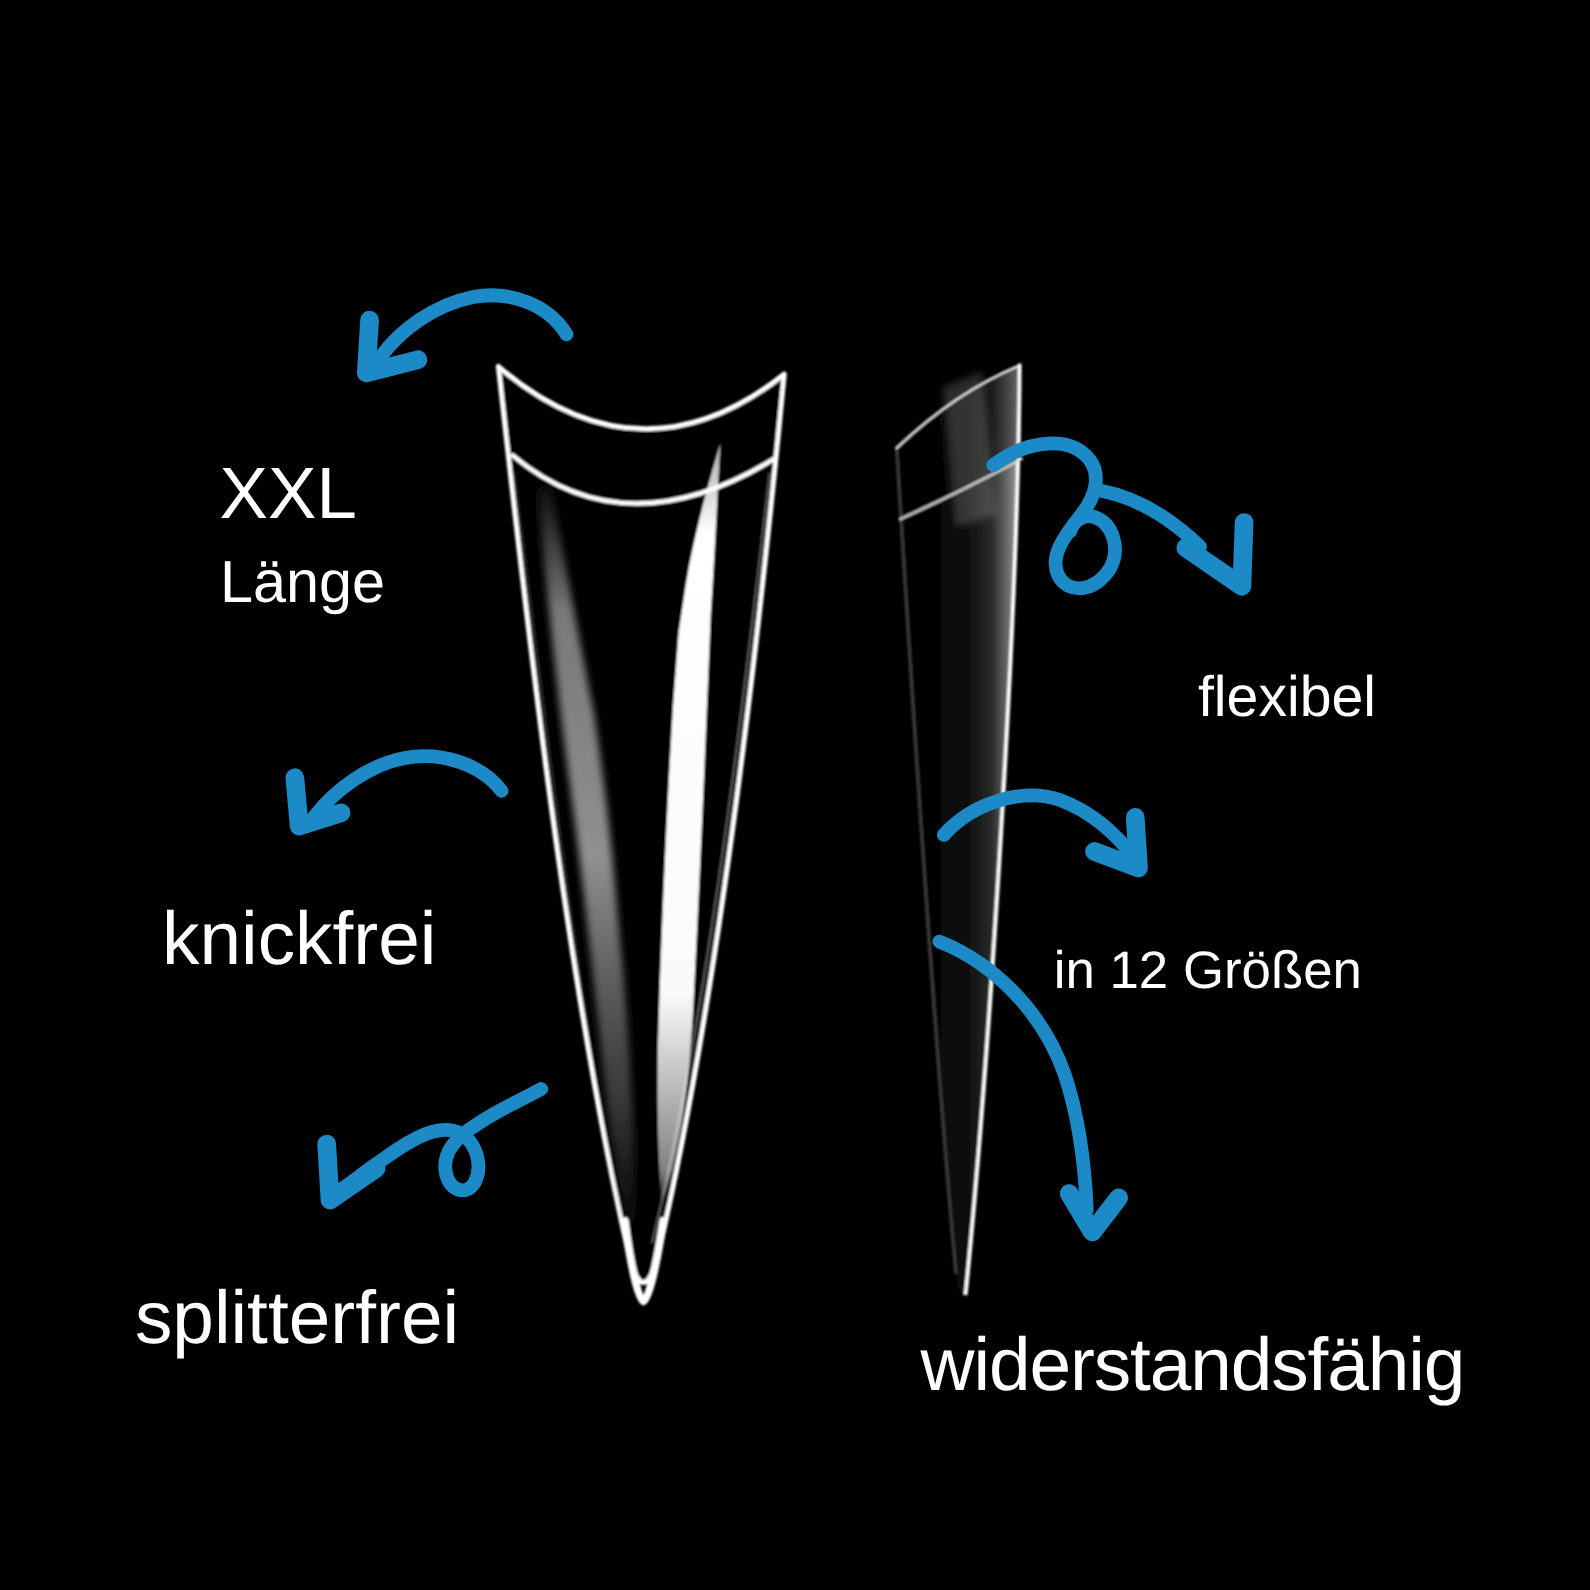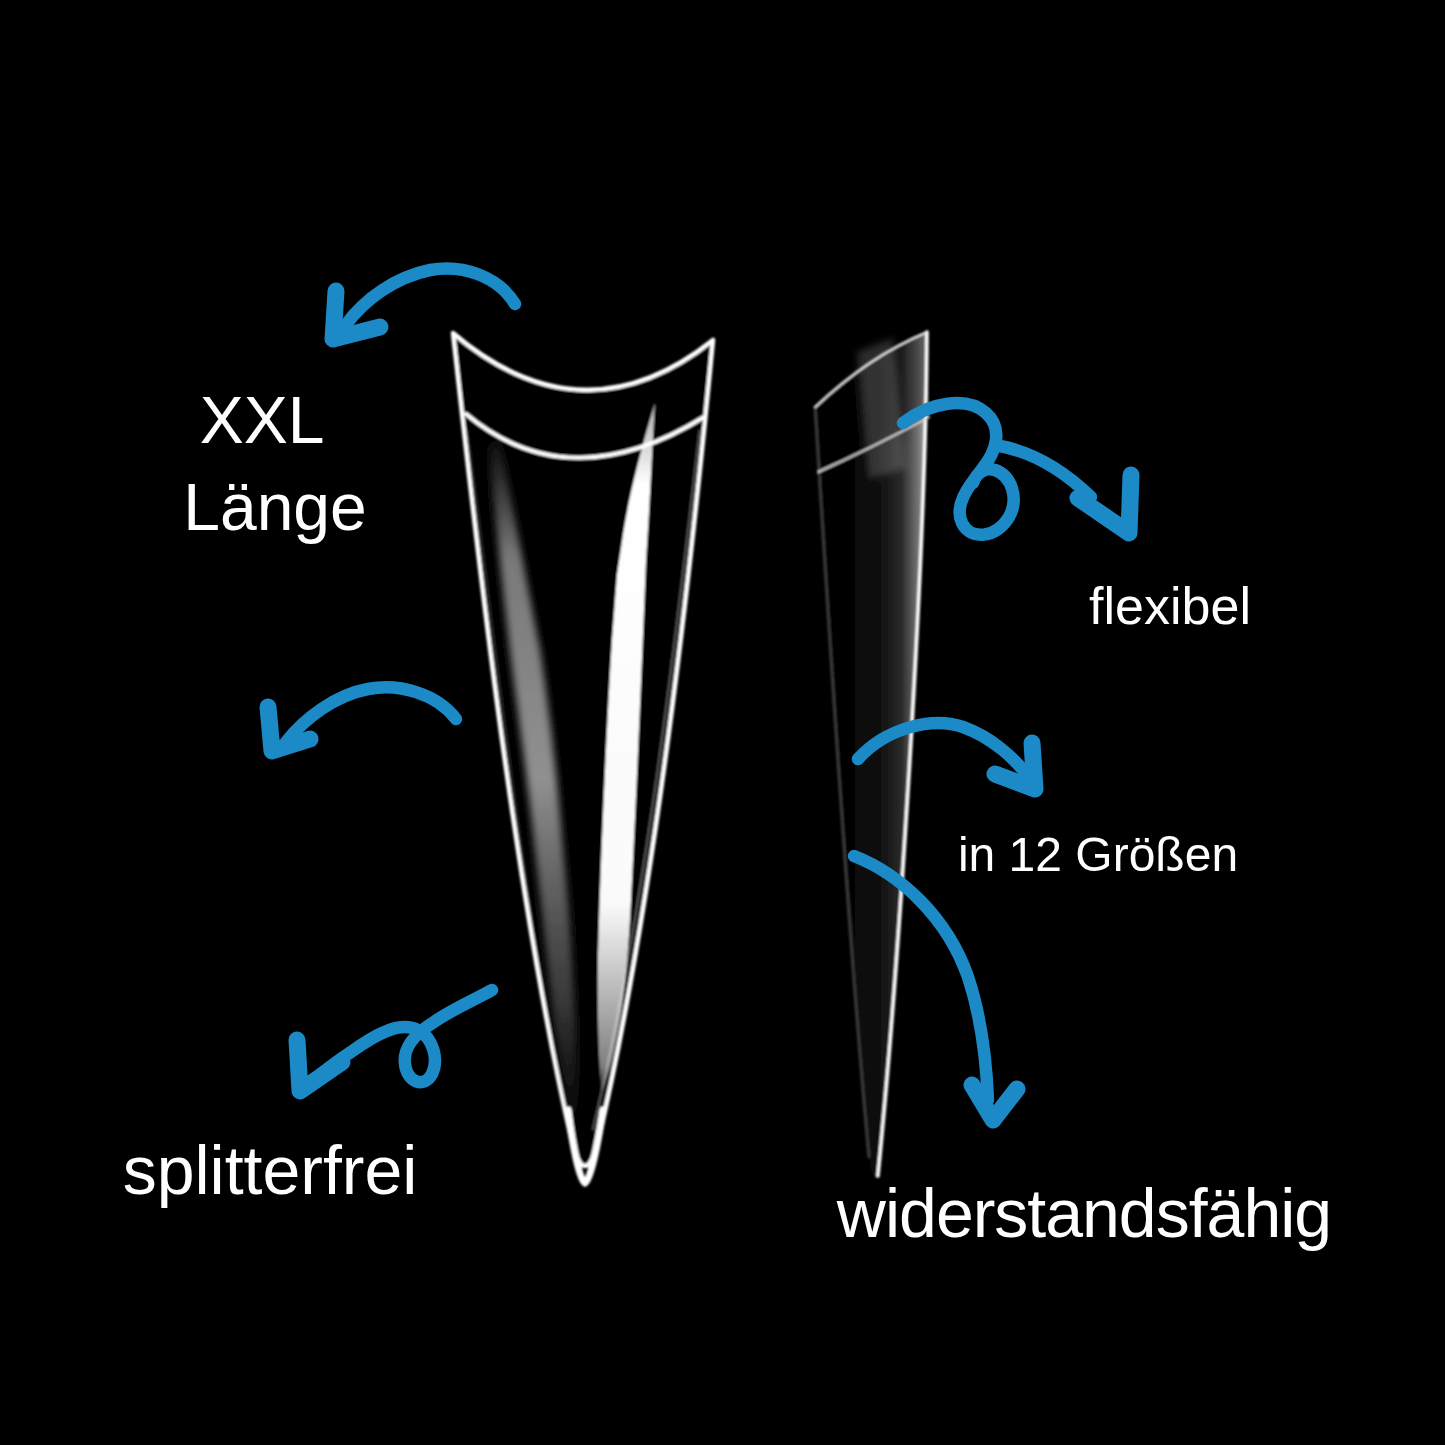--- a/index.html
+++ b/index.html
@@ -4,24 +4,24 @@
 <style>
   :root { --accent:#1b8ac6; --bg:#000000; --text:#ffffff; }
   html,body { margin:0; padding:0; background:var(--bg); }
   .stage {
     position:relative; width:1445px; height:1445px; background:var(--bg);
     overflow:hidden; font-family:"Liberation Sans", sans-serif;
   }
   .stage svg.art { position:absolute; left:0; top:0; width:1445px; height:1445px; }
   .label {
     position:absolute; color:var(--text); text-align:center;
-    font-weight:400; line-height:1.05; white-space:nowrap;
+    font-weight:400; line-height:1.05; white-space:nowrap;margin-top:28px;
   }
   .lbl-xxl1   { left:112px; top:386px;  width:300px; font-size:66px; }
-  .lbl-xxl2   { left:125px; top:473px;  width:300px; font-size:66px; }
+  .lbl-xxl2   { left:125px; top:473px;  width:300px; font-size:54px; }
   .lbl-knick  { left:117px; top:790px;  width:310px; font-size:68px; }
   .lbl-splitt { left:95px;  top:1135px; width:350px; font-size:68px; }
   .lbl-flex   { left:1020px;top:579px;  width:300px; font-size:52px; }
   .lbl-sizes  { left:908px; top:830px;  width:380px; font-size:48px; }
   .lbl-wider  { left:834px; top:1178px; width:500px; font-size:68px; letter-spacing:-1px;text-align:center; }
   .stem { fill:none; stroke:var(--accent); stroke-width:12.5; stroke-linecap:round; stroke-linejoin:round; }
   .head { fill:none; stroke:var(--accent); stroke-width:17;  stroke-linecap:round; stroke-linejoin:round; }
 </style>
 </head>
 <body>
@@ -123,17 +123,18 @@
     </g>
 
     <g>
       <path class="stem" d="M 854,856 C 900,874 947,917 968,977 C 979,1010 986,1053 988,1100"></path>
       <path class="head" d="M 972,1085 L 993,1120 L 1017,1089"></path>
     </g>
   </svg>
 
   <div class="label lbl-xxl1">XXL</div>
   <div class="label lbl-xxl2">Länge</div>
+  <div class="label lbl-knick">knickfrei</div>
   <div class="label lbl-splitt">splitterfrei</div>
   <div class="label lbl-flex">flexibel</div>
   <div class="label lbl-sizes">in 12 Größen</div>
   <div class="label lbl-wider">widerstandsfähig</div>
 </div>
 
 </body></html>

